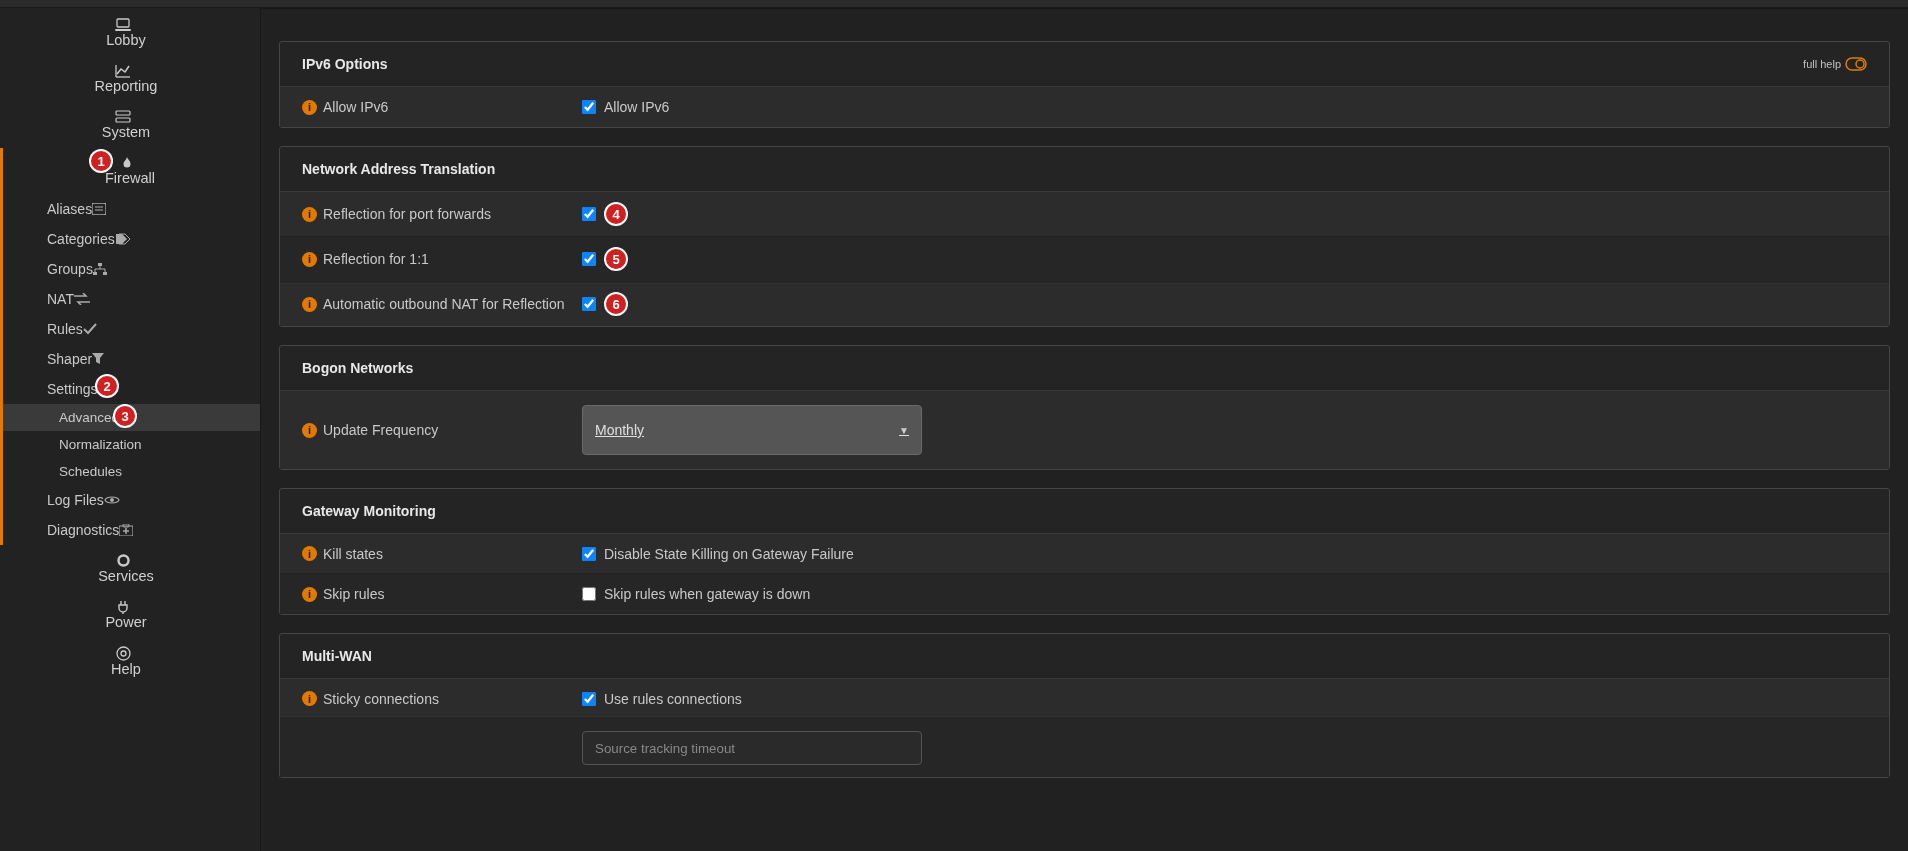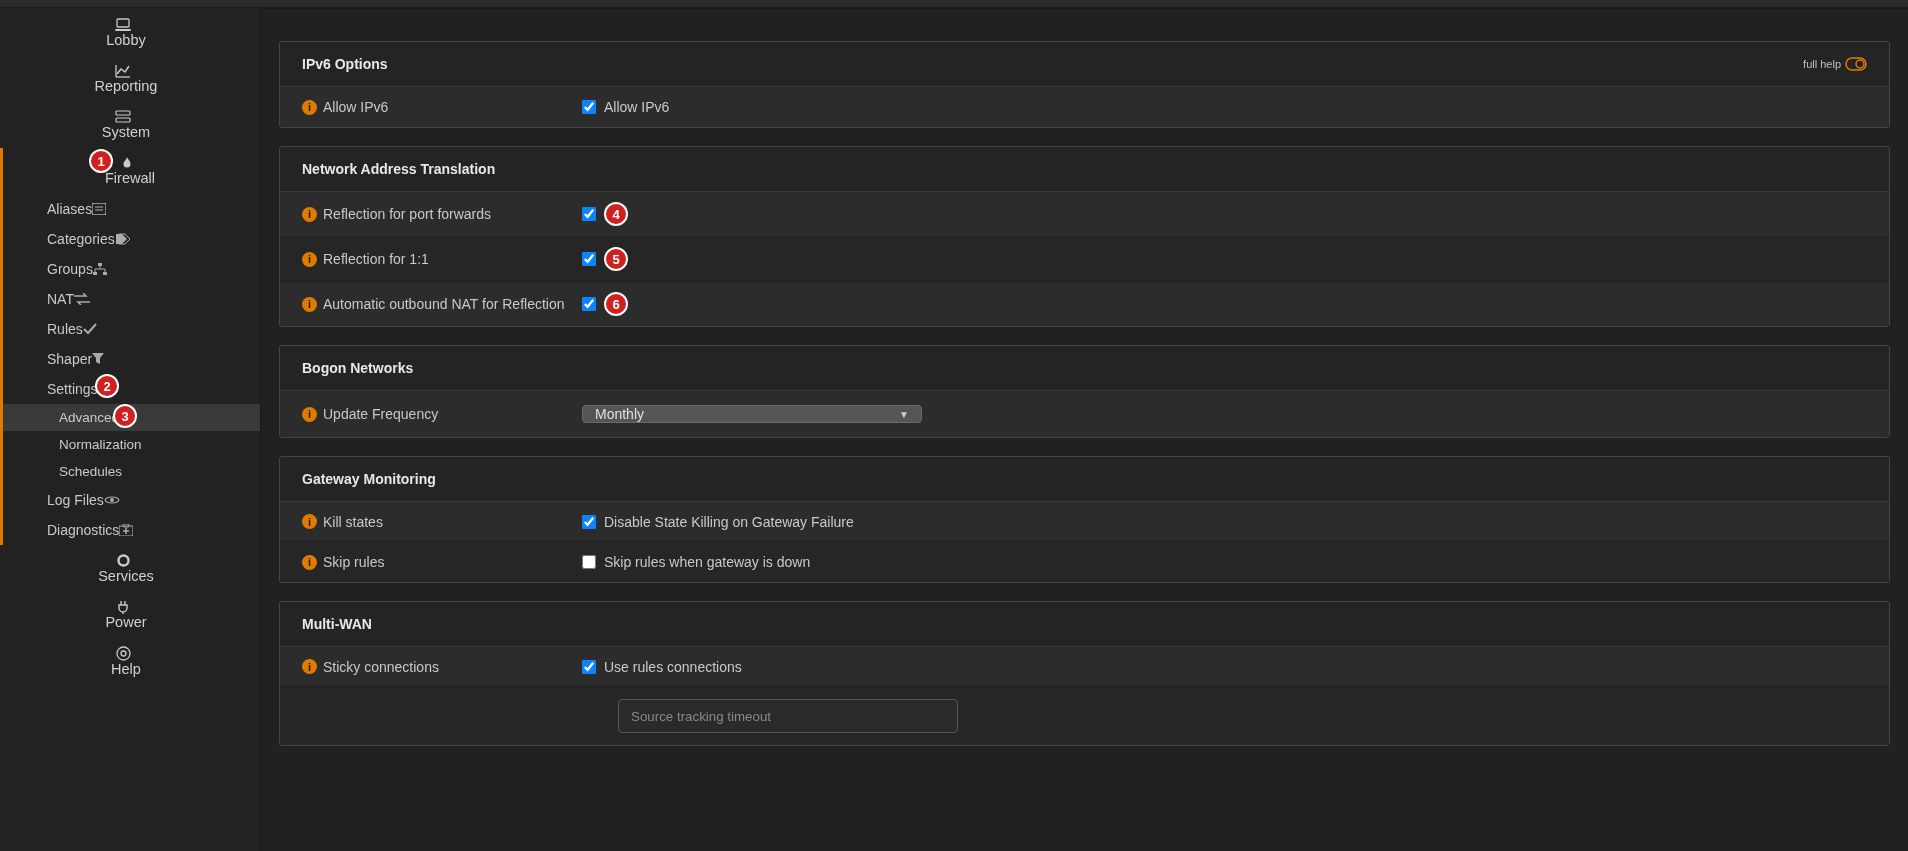--- a/index.html
+++ b/index.html
@@ -138,41 +138,41 @@
   gap: 8px;
 }
 input[type="checkbox"] {
   width: 14px;
   height: 14px;
   accent-color: #0a84ff;
   cursor: pointer;
 }
 .select {
   width: 340px;
-  height: 18px;
+  height: 50px;
   background: #555;
   border: 1px solid #6a6a6a;
   border-radius: 4px;
   color: #e0e0e0;
   padding: 0 12px;
   display: flex;
   align-items: center;
   justify-content: space-between;
   cursor: pointer;
+  text-decoration: underline;
 }
 .select .caret { font-size: 10px; color: #ccc; }
 .text-input {
   width: 340px;
   height: 34px;
   background: #2a2a2a;
   border: 1px solid #555;
   border-radius: 4px;
   color: #999;
   padding: 0 12px;
-  margin-left: 36px;
 }
 .text-input::placeholder { color: #888; }
 
 .badge {
   position: absolute;
   width: 24px;
   height: 24px;
   background: #d02020;
   border: 2.5px solid #fff;
   border-radius: 50%;

